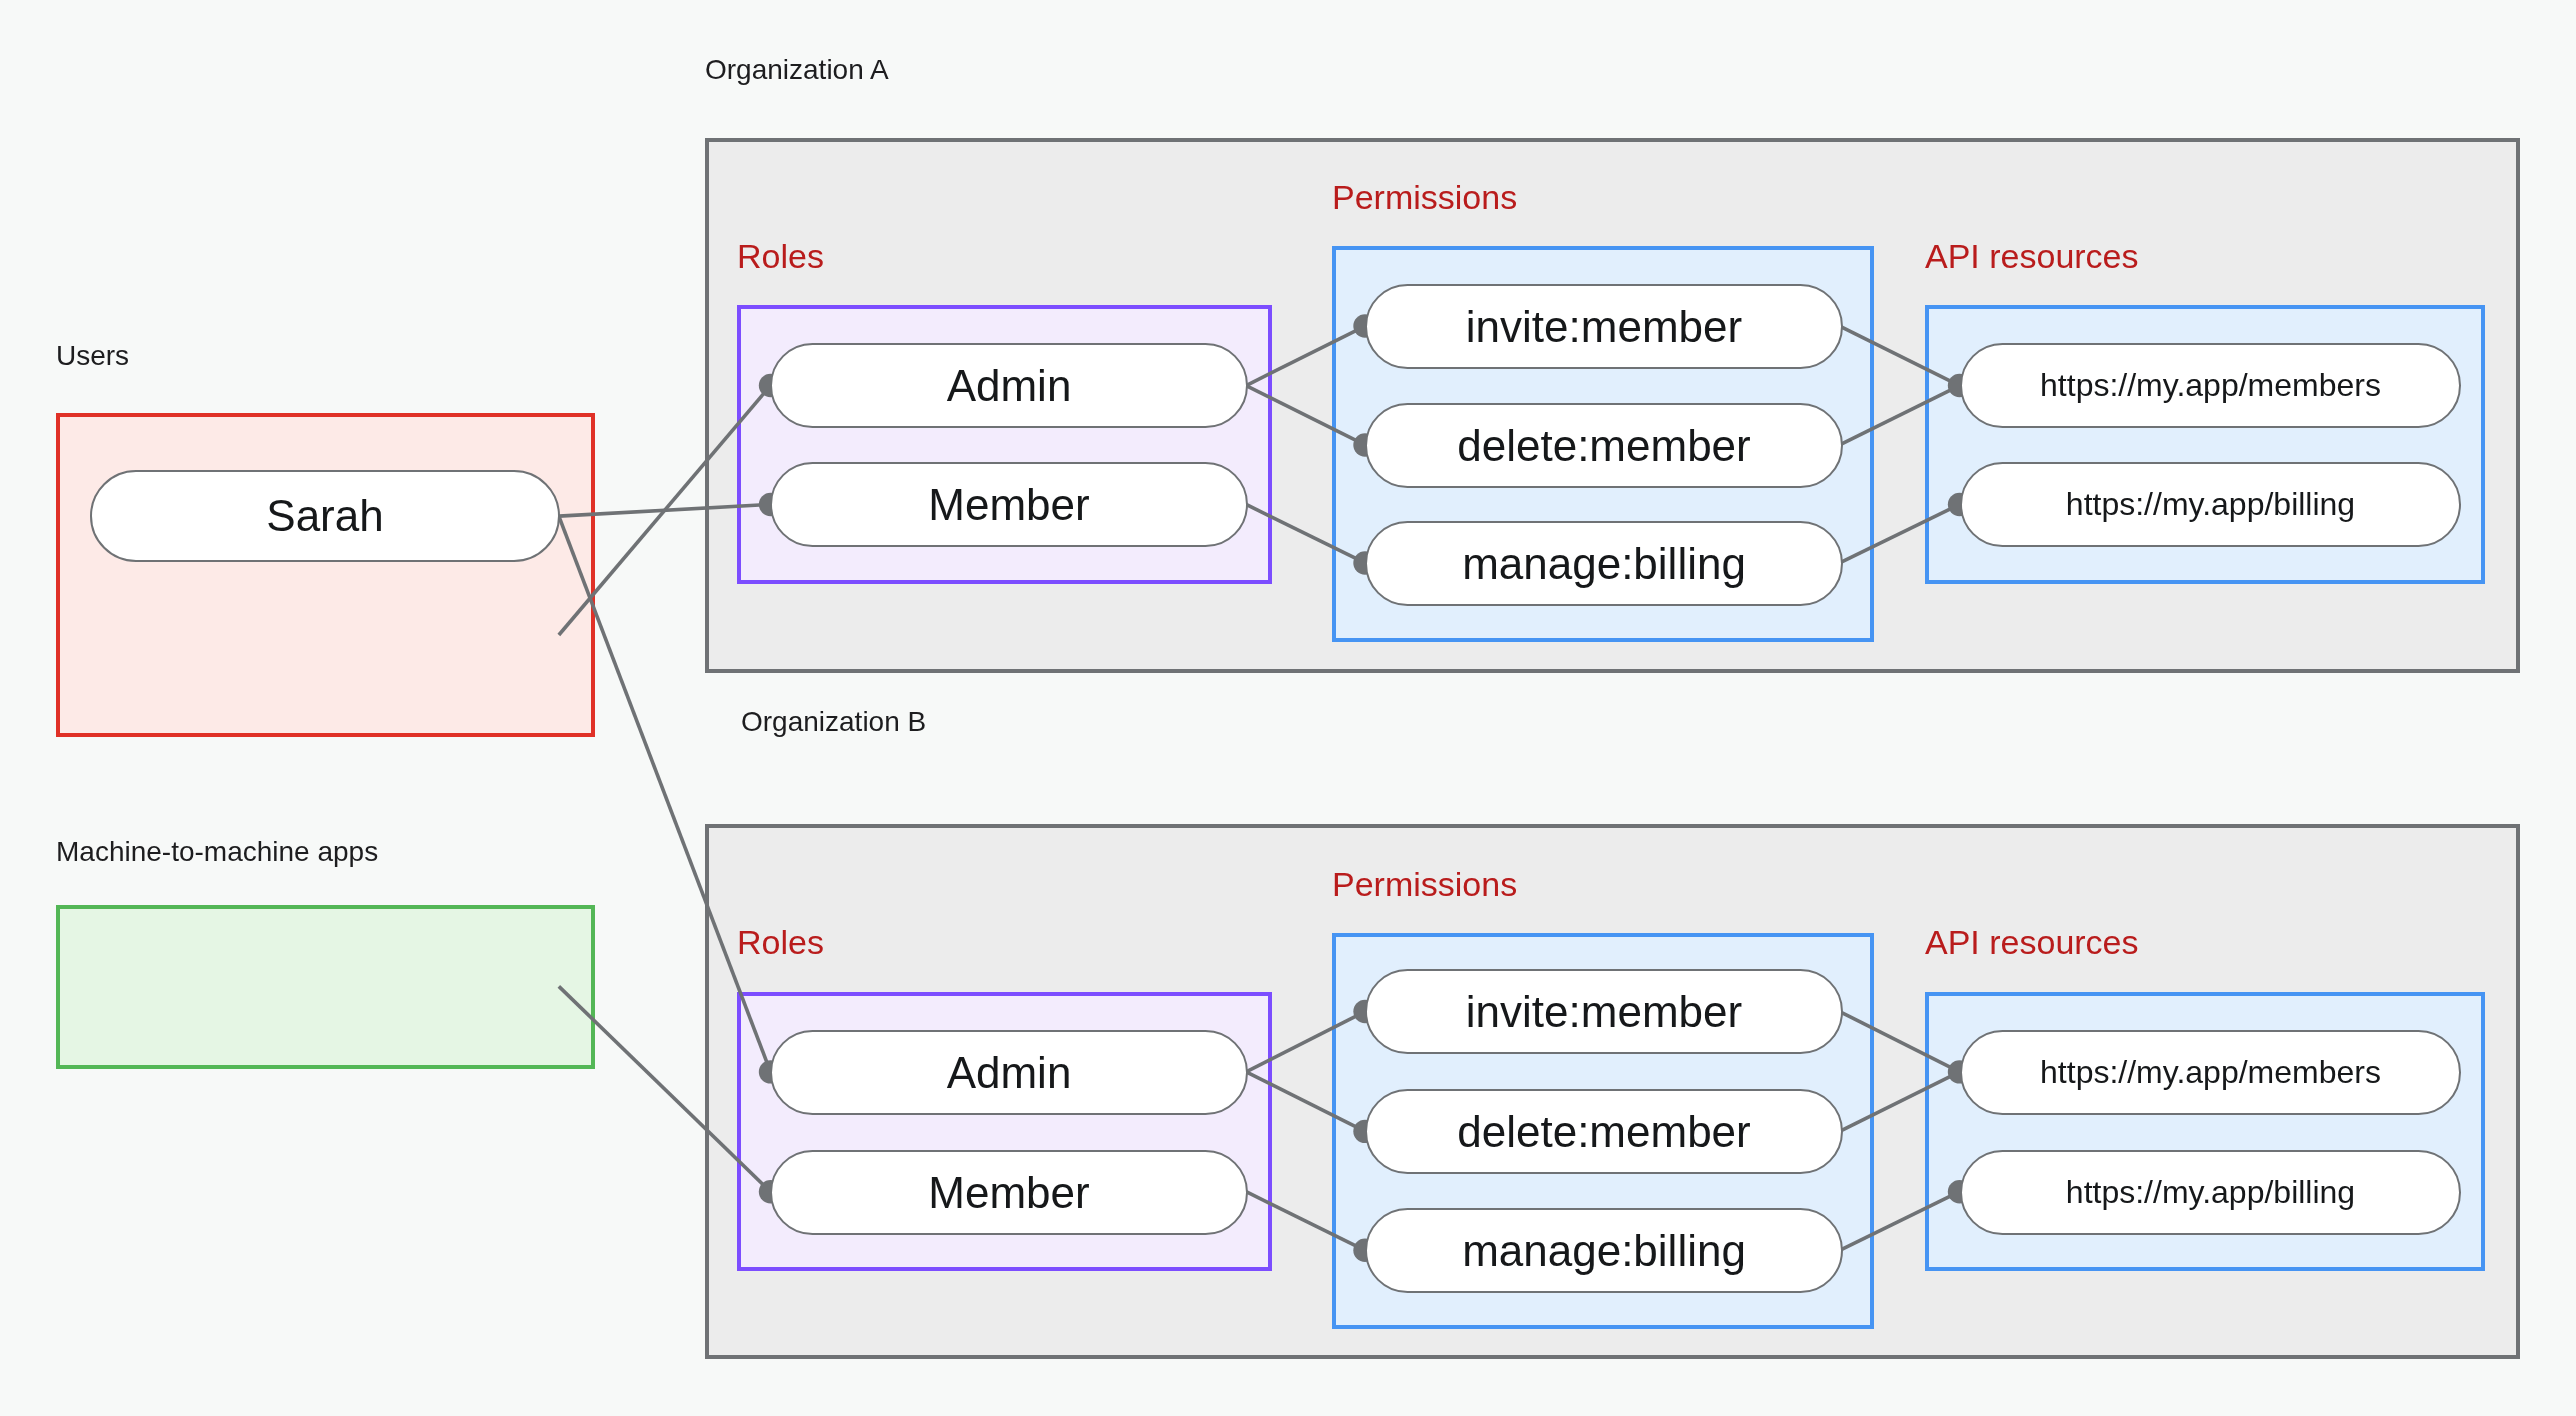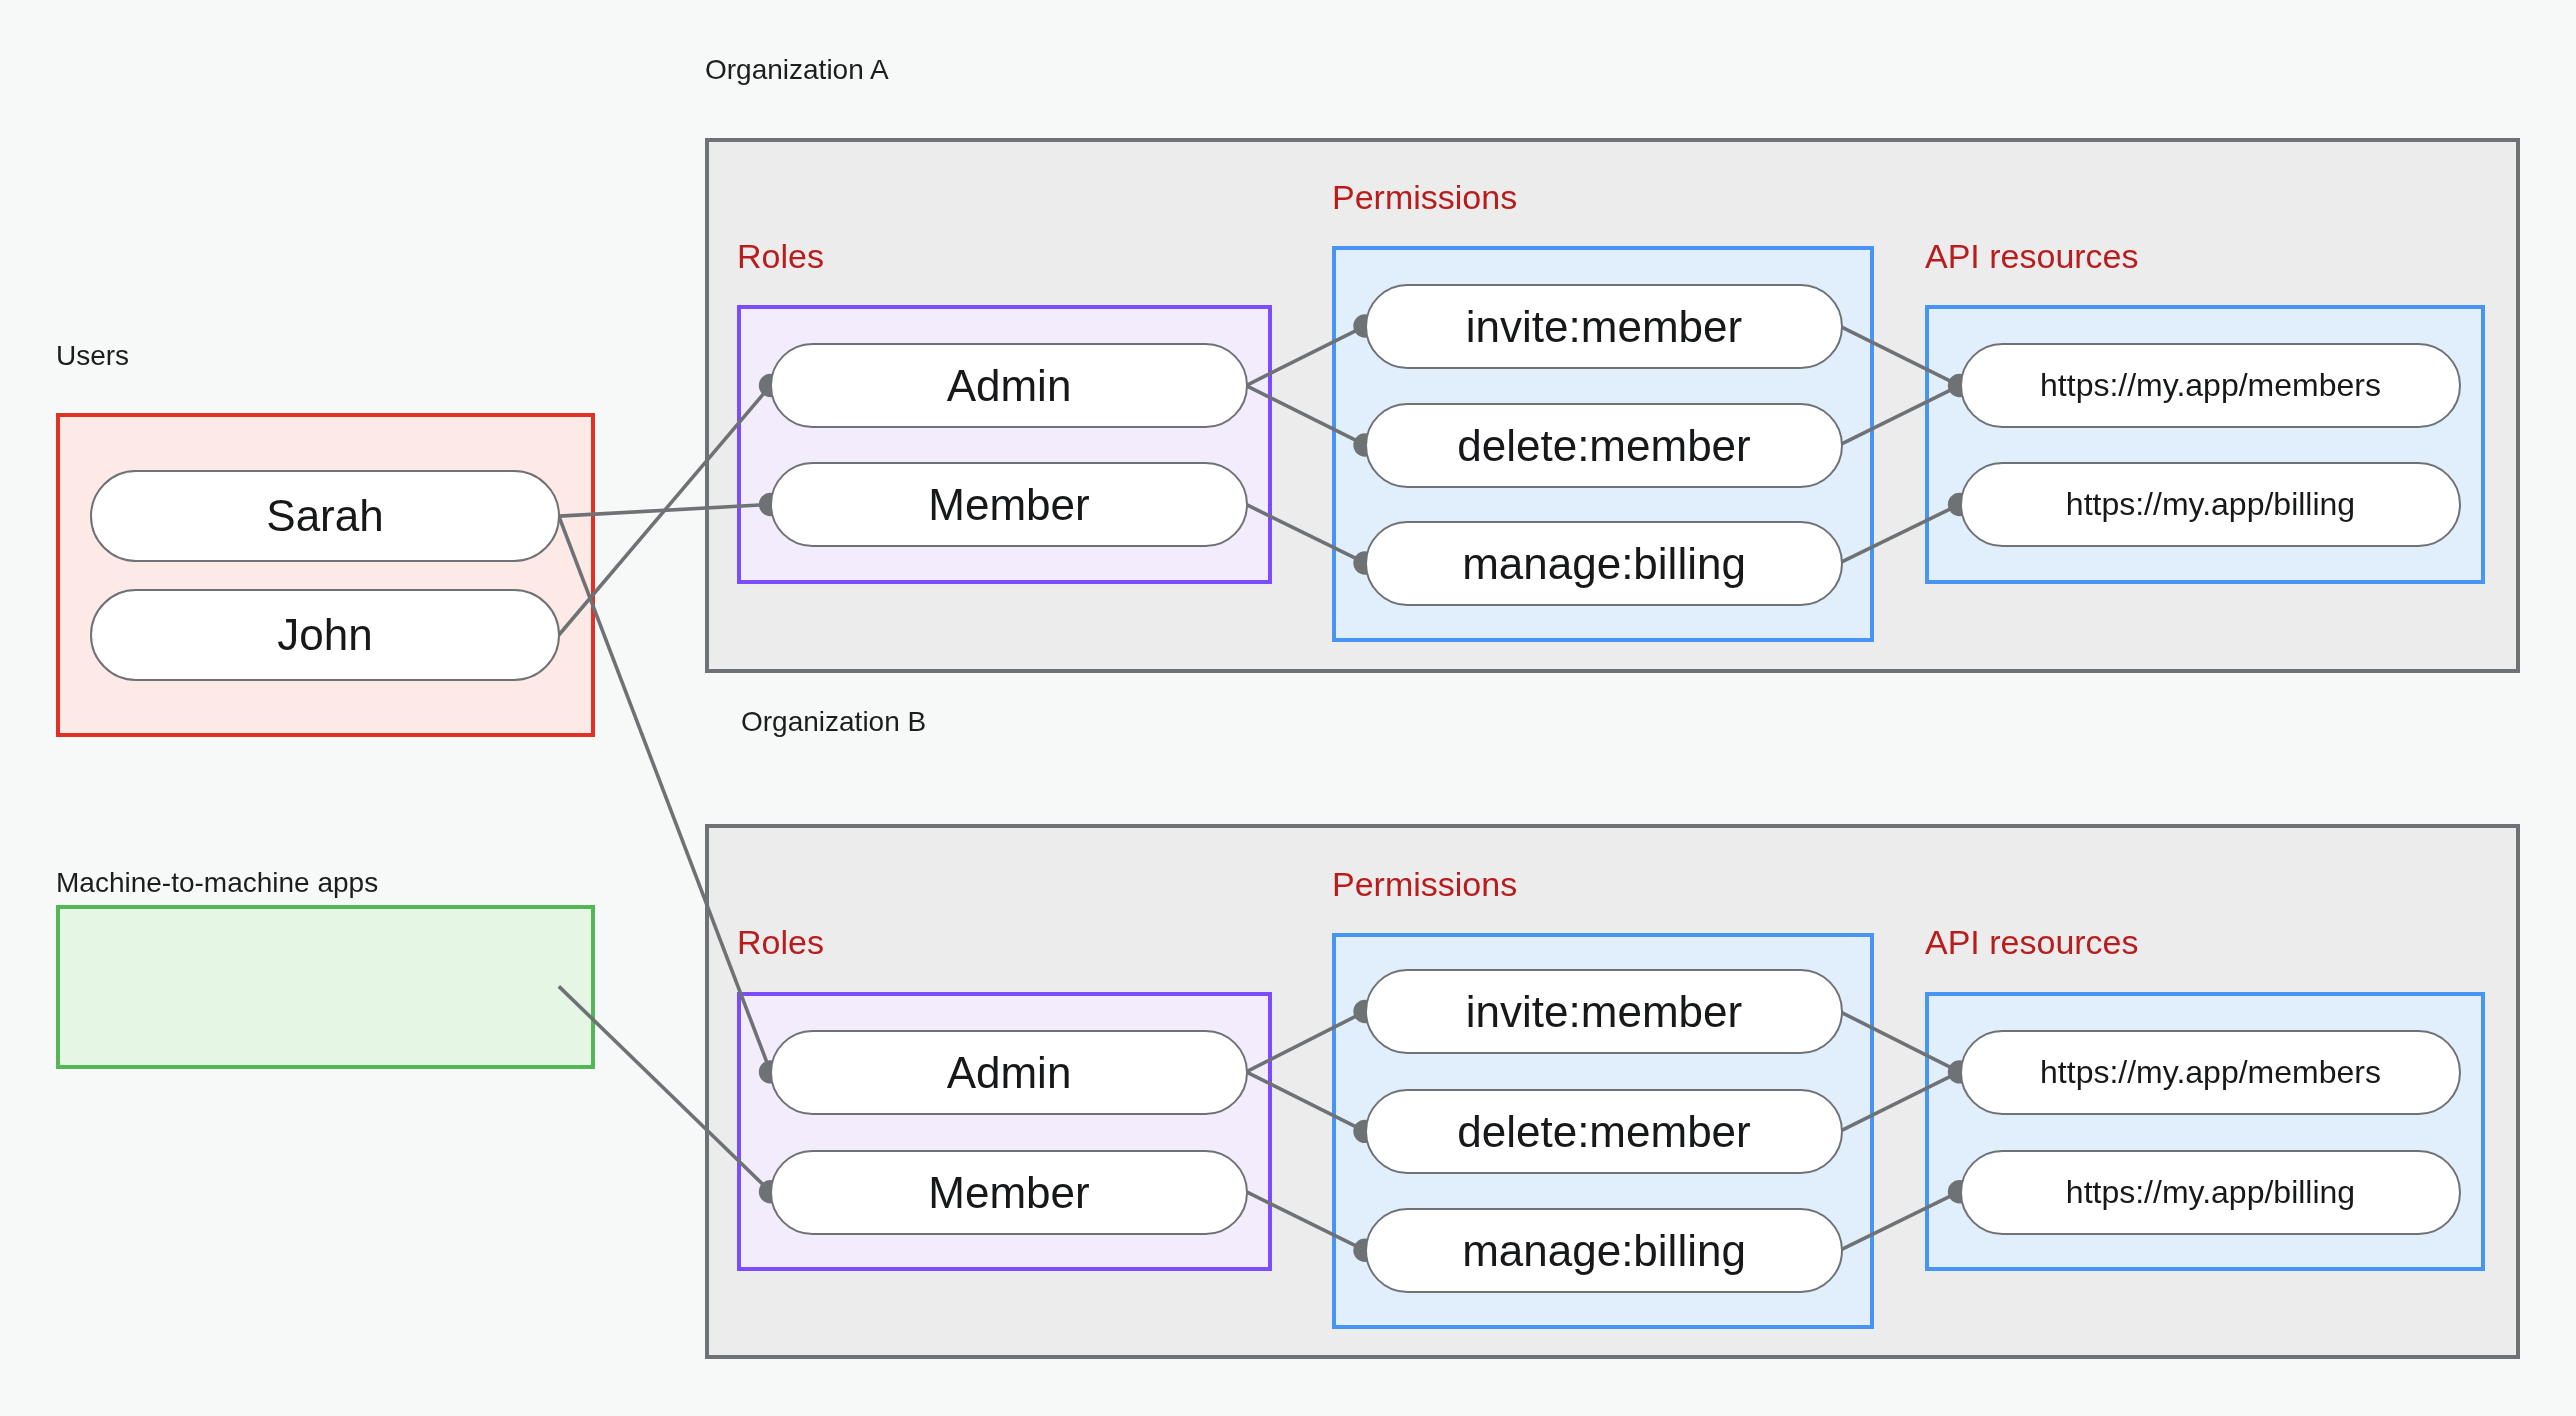--- a/index.html
+++ b/index.html
@@ -130,23 +130,22 @@
       <circle cx="1515" cy="1256" r="13"></circle>
       <circle cx="1515" cy="1388" r="13"></circle>
       <circle cx="2175" cy="1190" r="13"></circle>
       <circle cx="2175" cy="1323" r="13"></circle>
     </g>
   </svg>
 
   <div class="group-label" style="left:56px; top:342px;">Users</div>
   <div class="inner-box box-users" style="left:56px; top:413px; width:539px; height:324px;"></div>
   <div class="pill" style="left:90px; top:470px; width:470px; height:92px;">Sarah</div>
-  <div class="pill" style="left:90px; top:589px; width:470px; height:92px;">John</div>
 
-  <div class="group-label" style="left:56px; top:838px;margin-top:31px;">Machine-to-machine apps</div>
+  <div class="group-label" style="left:56px; top:838px;">Machine-to-machine apps</div>
   <div class="inner-box box-m2m" style="left:56px; top:905px; width:539px; height:164px;"></div>
 
   <div class="group-label" style="left:705px; top:56px;">Organization A</div>
   <div class="org-box" style="left:705px; top:138px; width:1815px; height:535px;"></div>
 
   <div class="sub-label" style="left:737px; top:239px;">Roles</div>
   <div class="inner-box box-roles" style="left:737px; top:305px; width:535px; height:279px;"></div>
   <div class="pill" style="left:770px; top:343px; width:478px; height:85px;">Admin</div>
   <div class="pill" style="left:770px; top:462px; width:478px; height:85px;">Member</div>
 

